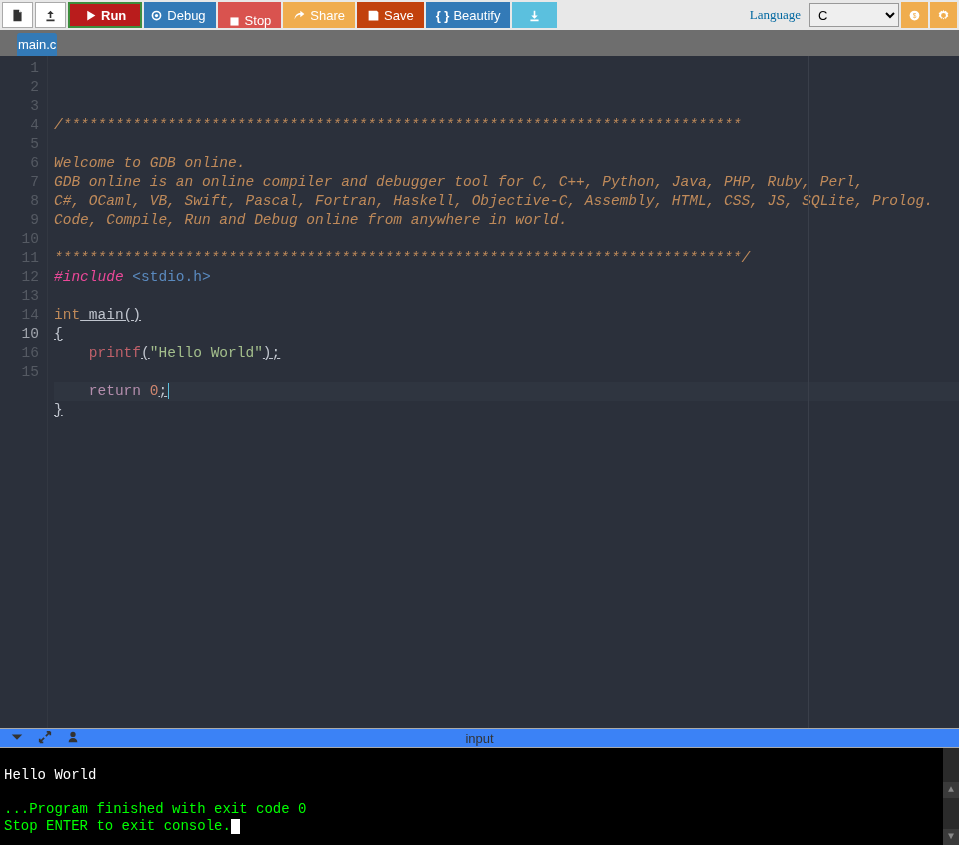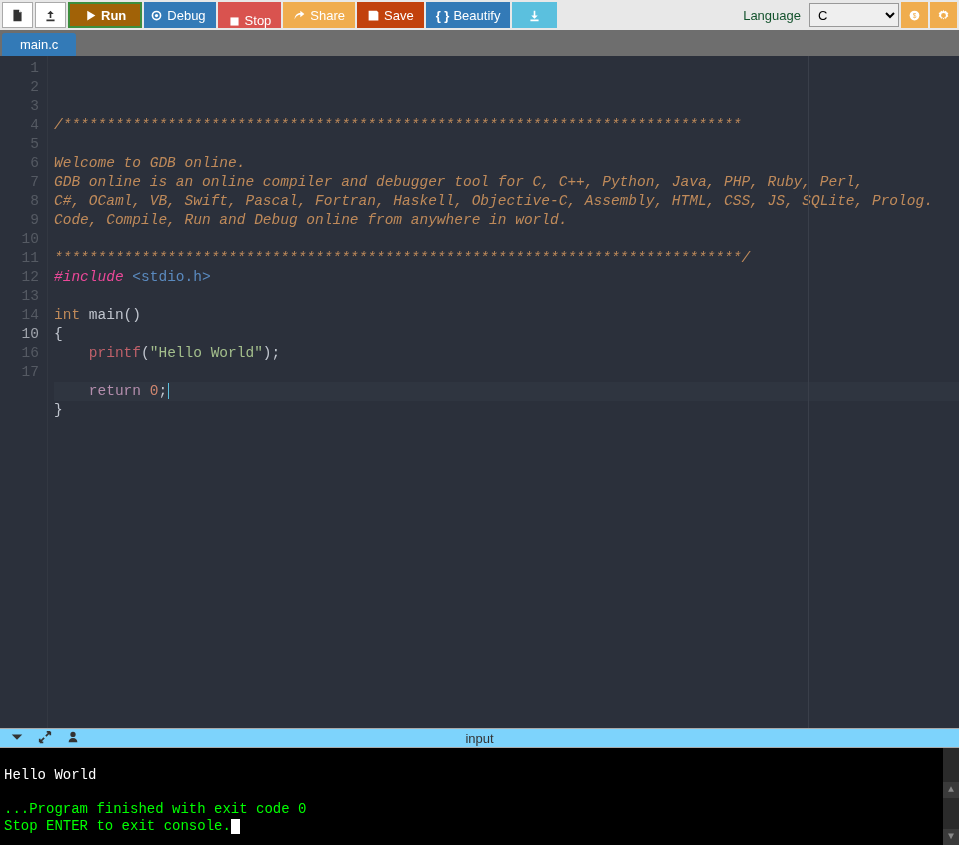--- a/index.html
+++ b/index.html
@@ -25,52 +25,52 @@
   justify-content: center;
   padding: 0 10px;
   color: #fff;
   font-size: 13px;
   cursor: pointer;
   border: none;
   gap: 4px;
   white-space: nowrap;
 }
 .btn-white { background: #fff; color: #333; border: 1px solid #aaa; padding: 0 8px; }
-.btn-run { background: #a16207; border: 2px solid #3e8e3e; font-weight: bold; padding: 0 14px; }
+.btn-run { background: #b91c1c; border: 2px solid #3e8e3e; font-weight: bold; padding: 0 14px; }
 .btn-debug { background: #337ab7; padding-left: 6px; }
 .btn-stop { background: #d9534f; align-items: flex-end; }
 .btn-share { background: #f0ad4e; }
 .btn-save { background: #c2410c; }
 .btn-beautify { background: #337ab7; }
 .btn-download { background: #5bc0de; padding: 0 16px; }
 .btn-orange { background: #f0ad4e; padding: 0 7px; }
 .toolbar-spacer { flex: 1; }
-.lang-label { display: flex; align-items: center; padding: 0 6px; color: #14532d; }
+.lang-label { display: flex; align-items: center; padding: 0 6px; color: #0369a1; font-family: Liberation Serif, serif; }
 .lang-select {
   height: 24px;
   align-self: center;
   font-size: 13px;
   padding: 0 4px;
   border: 1px solid #999;
   min-width: 90px;
 }
 .tabs {
   height: 26px;
   background: #6e6e6e;
   display: flex;
   align-items: flex-end;
 }
 .tab {
   background: #337ab7;
   color: #fff;
-  padding: 4px 18px;
+  padding: 4px 1px;
   font-size: 13px;
   border-top-left-radius: 3px;
   border-top-right-radius: 3px;
-  margin-left: 2px;
+  margin-left: 17px;
   cursor: pointer;
 }
 .editor {
   height: 672px;
   background: #2b303b;
   display: flex;
   font-family: "Consolas", "Courier New", monospace;
   font-size: 14.5px;
   line-height: 19px;
   position: relative;
@@ -97,40 +97,40 @@
 .code-line { height: 19px; }
 .code-line.active { background: #2f3540; }
 .c-comment { color: #bf8a5a; font-style: italic; }
 .c-preproc { color: #ec4899; font-style: italic; }
 .c-inc { color: #5a8abf; }
 .c-kw { color: #b48ead; margin-top: 20px; }
 .c-type { color: #bf8a5a; }
 .c-fn { color: #bf616a; }
 .c-str { color: #a3be8c; }
 .c-num { color: #d08770; }
-.c-punc { color: #c0c5ce; }
+.c-punc { color: #c0c5ce; text-decoration: underline; }
 .cursor {
   display: inline-block;
   width: 1px;
   height: 16px;
   background: #5bc0de;
   vertical-align: middle;
   margin-left: 1px;
 }
 .vsplit {
   position: absolute;
   top: 0;
   bottom: 0;
   left: 760px;
   width: 1px;
   background: #3a3f4a;
 }
 .console-header {
   height: 20px;
-  background: #7dd3fc;
+  background: #3b82f6;
   display: flex;
   align-items: center;
   border-top: 1px solid #aaa;
   border-bottom: 1px solid #aaa;
   position: relative;
 }
 .console-header-left {
   display: flex;
   gap: 14px;
   padding-left: 10px;
@@ -269,21 +269,21 @@
       <div>7</div>
       <div>8</div>
       <div>9</div>
       <div>10</div>
       <div>11</div>
       <div>12</div>
       <div>13</div>
       <div>14</div>
       <div class="active">10</div>
       <div>16</div>
-      <div>17</div>
+      <div>15</div>
     </div>
   <div class="code" id="code">
     <div class="vsplit"></div>
   <div class="code-line"><span class="c-comment">/******************************************************************************</span></div><div class="code-line">&nbsp;</div><div class="code-line"><span class="c-comment">Welcome to GDB online.</span></div><div class="code-line"><span class="c-comment">GDB online is an online compiler and debugger tool for C, C++, Python, Java, PHP, Ruby, Perl,</span></div><div class="code-line"><span class="c-comment">C#, OCaml, VB, Swift, Pascal, Fortran, Haskell, Objective-C, Assembly, HTML, CSS, JS, SQLite, Prolog.</span></div><div class="code-line"><span class="c-comment">Code, Compile, Run and Debug online from anywhere in world.</span></div><div class="code-line">&nbsp;</div><div class="code-line"><span class="c-comment">*******************************************************************************/</span></div><div class="code-line"><span class="c-preproc">#include </span><span class="c-inc">&lt;stdio.h&gt;</span></div><div class="code-line">&nbsp;</div><div class="code-line"><span class="c-type">int</span><span class="c-punc"> main()</span></div><div class="code-line"><span class="c-punc">{</span></div><div class="code-line">    <span class="c-fn">printf</span><span class="c-punc">(</span><span class="c-str">"Hello World"</span><span class="c-punc">);</span></div><div class="code-line">&nbsp;</div><div class="code-line active">    <span class="c-kw">return </span><span class="c-num">0</span><span class="c-punc">;</span><span class="cursor"></span></div><div class="code-line"><span class="c-punc">}</span></div><div class="code-line">&nbsp;</div></div>
 </div>
 
 <div class="console-header">
   <div class="console-header-left">
     <span>
       <svg width="14" height="14" viewBox="0 0 16 16">

